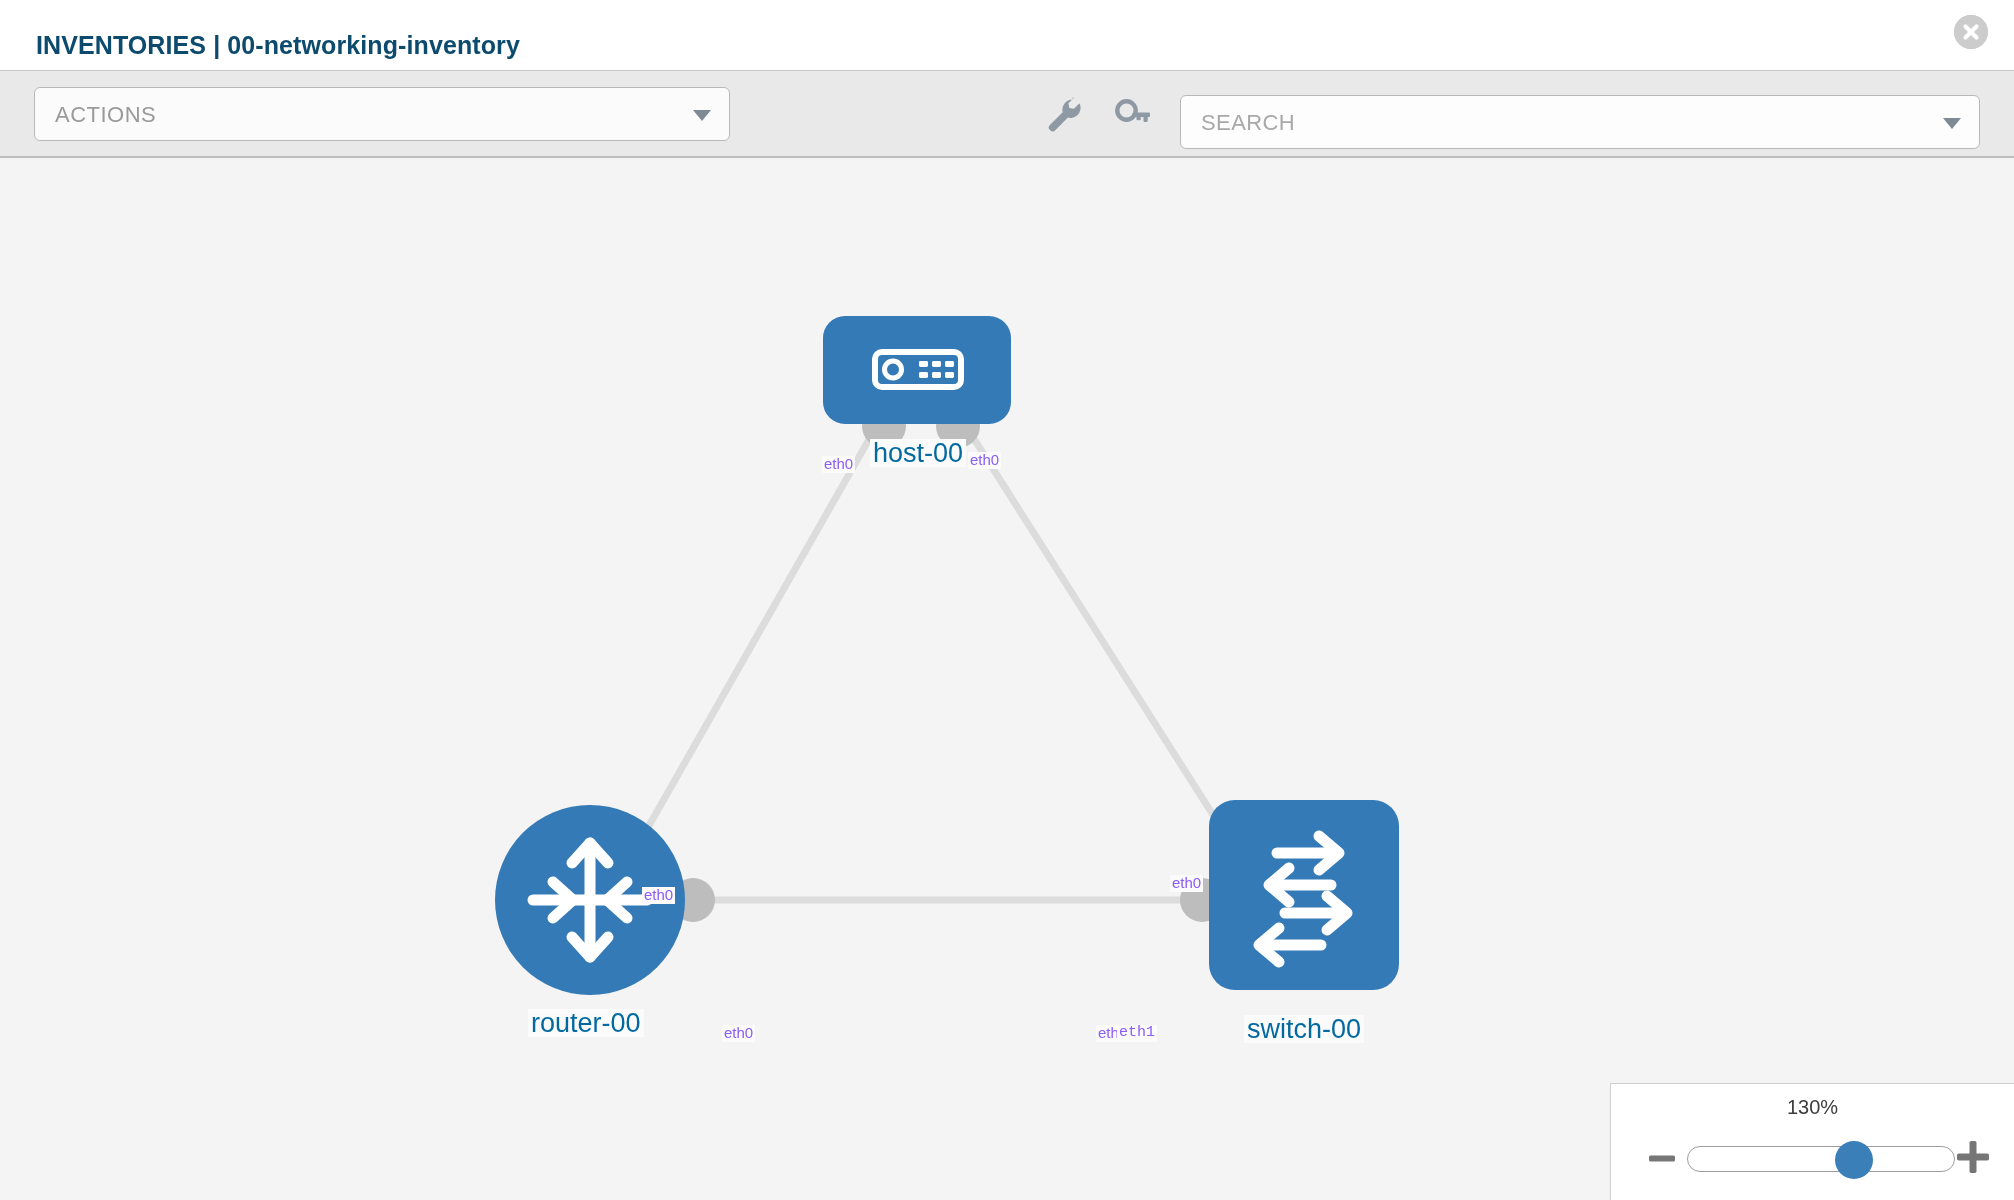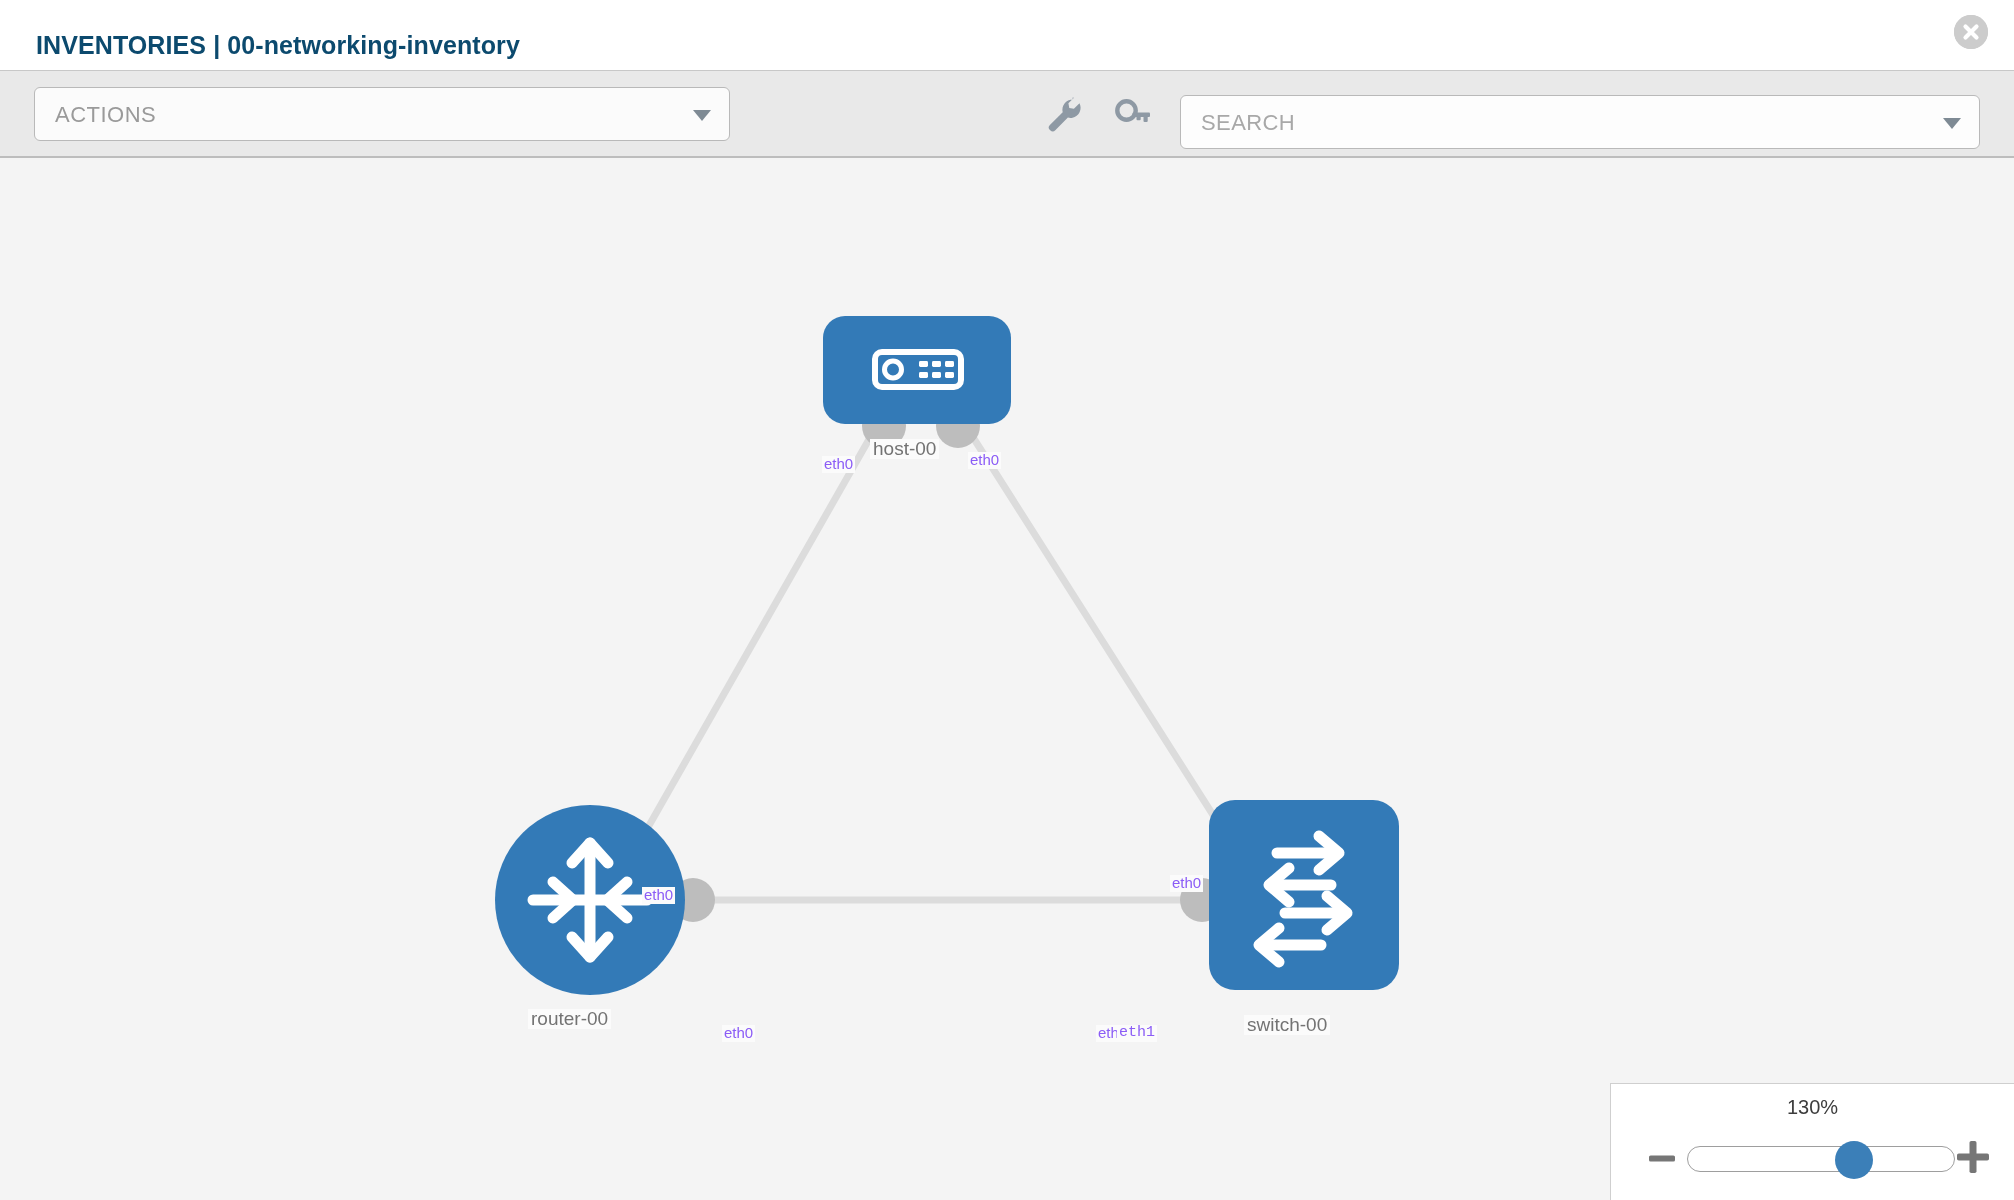--- a/index.html
+++ b/index.html
@@ -87,21 +87,21 @@
     background:#337ab7;border-radius:50%;cursor:pointer;
   }
   .node-switch{
     left:1209px;top:642px;width:190px;height:190px;
     background:#337ab7;border-radius:26px;cursor:pointer;
   }
   .node svg{display:block;width:100%;height:100%;}
 
   
   .node-label{
-    position:absolute;font-size:19px;color:#737373;
+    position:absolute;font-size:27px;color:#0369a1;
     background:#fbfbfb;padding:0 3px;white-space:nowrap;
     line-height:1.05;
   }
   .lbl-host{left:870px;top:281px;}
   .lbl-router{left:528px;top:851px;}
   .lbl-switch{left:1244px;top:851px;margin-top:6px;}
 
   
   .if-label{
     position:absolute;font-size:15px;color:#8b5cf6;

